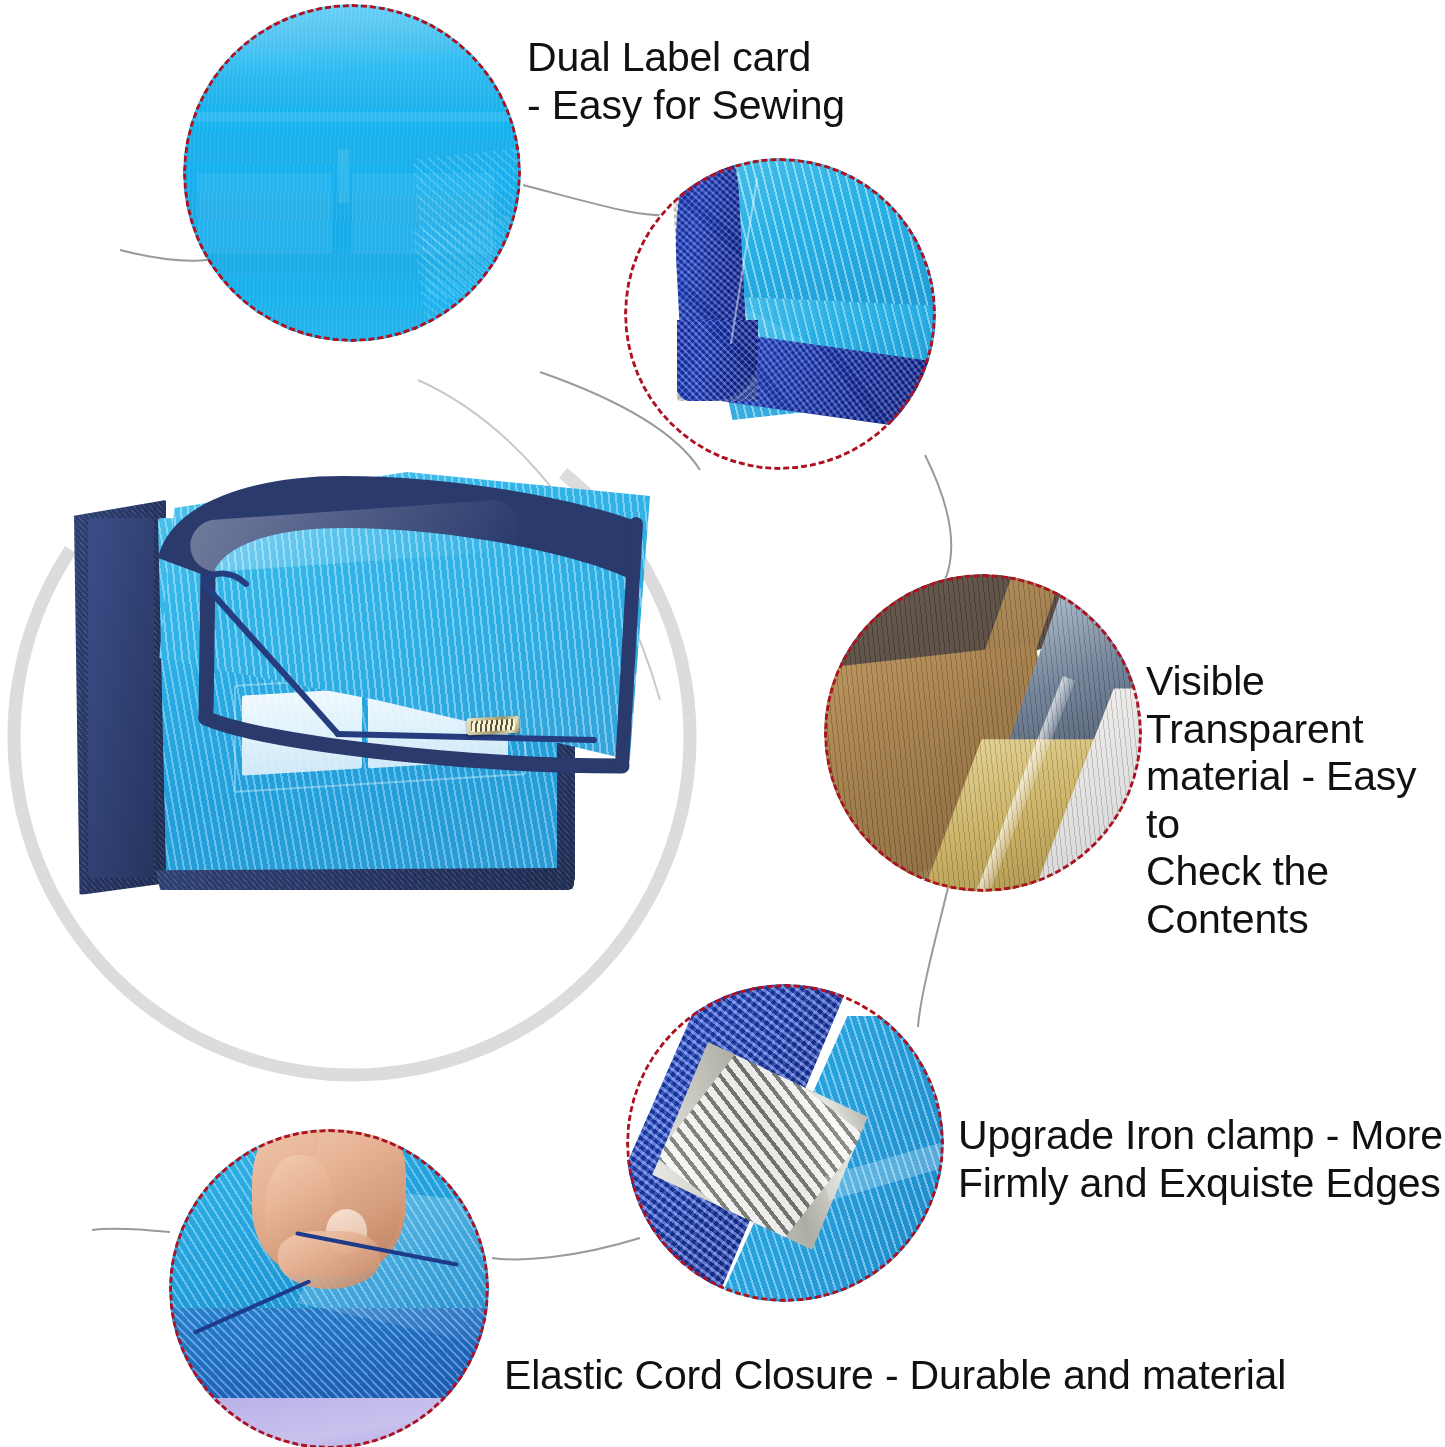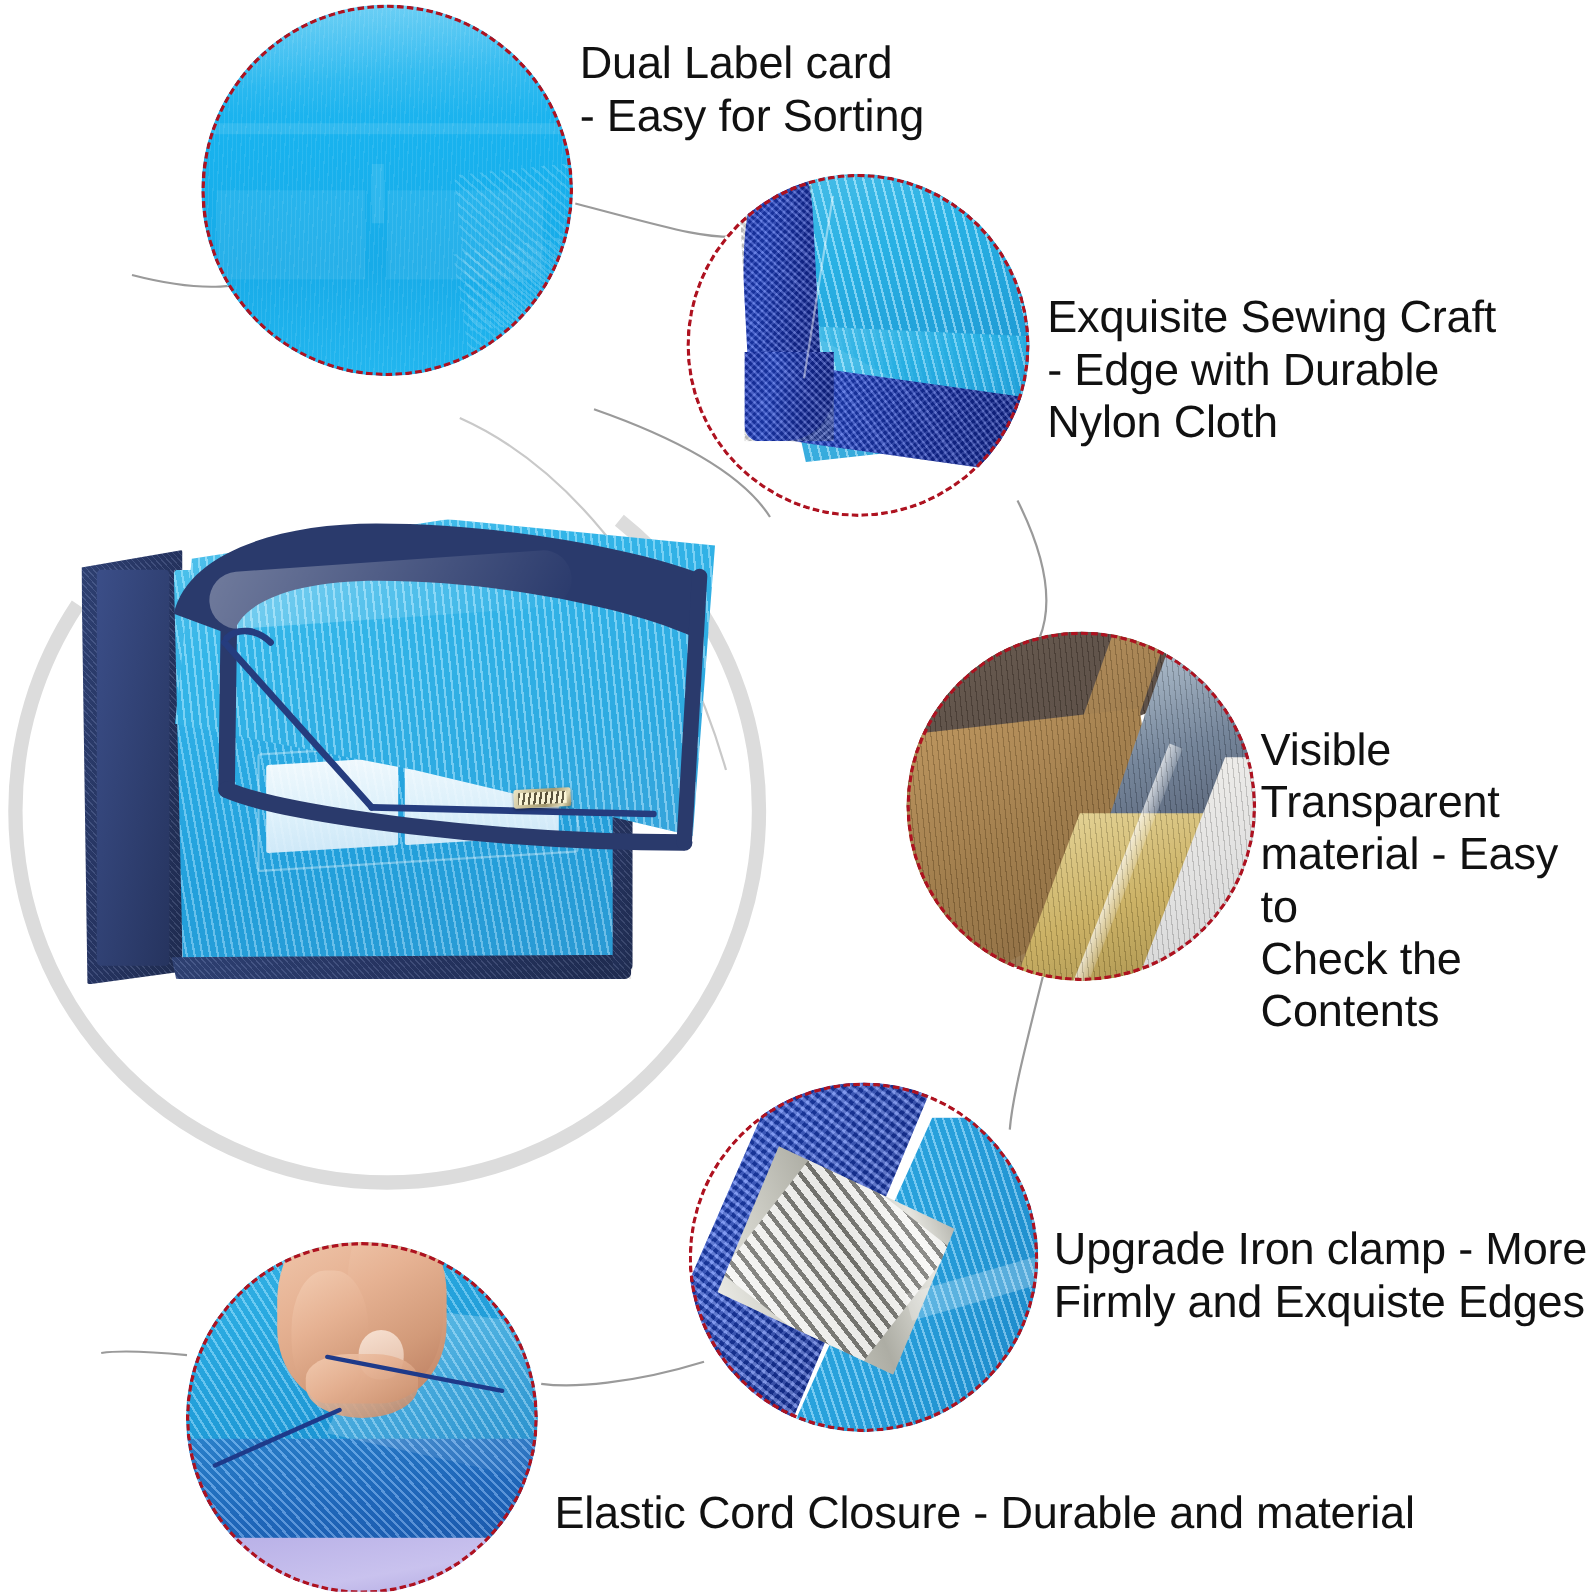--- a/index.html
+++ b/index.html
@@ -196,21 +196,21 @@
       <div class="lw" style="left:-2%;top:32%;width:104%;height:3%;"></div>
       <div class="lw2" style="left:4%;top:50%;width:40%;height:24%;"></div>
       <div class="lw2" style="left:50%;top:50%;width:42%;height:24%;"></div>
       <div class="lw" style="left:46%;top:43%;width:3%;height:16%;"></div>
       <div class="diagsheen" style="right:-4%;top:44%;width:34%;height:42%;transform:rotate(-6deg);opacity:.55;"></div>
       <div class="diagsheen" style="right:-10%;top:64%;width:40%;height:34%;transform:rotate(-9deg);opacity:.45;"></div>
     </div>
     <div class="ring"></div>
   </div>
   <div class="caption cap-left" style="left:527px;top:34px;width:400px;">Dual Label card
-- Easy for Sorting</div>
+- Easy for Sewing</div>
 
   <div class="bubble" style="left:624px;top:158px;width:312px;height:312px;">
     <div class="art art-sew">
 
       <div class="sew-sheet" style="left:26%;top:-6%;width:92%;height:76%;
            clip-path:polygon(6% 0%,100% 0%,100% 92%,58% 100%,0% 62%);"></div>
       <div class="sew-sheet" style="left:26%;top:44%;width:88%;height:40%;opacity:.9;
            clip-path:polygon(0% 0%,100% 10%,100% 78%,10% 100%);"></div>
 
       <div class="sew-band" style="left:17%;top:-2%;width:21%;height:78%;
@@ -218,23 +218,20 @@
 
       <div class="sew-band" style="left:18%;top:60%;width:86%;height:22%;
            border-radius:22% 6% 6% 22%;transform:rotate(8deg);"></div>
 
       <div class="sew-band" style="left:17%;top:52%;width:26%;height:26%;border-radius:0 0 55% 16%;"></div>
 
       <div style="position:absolute;left:38%;top:6%;width:2px;height:54%;background:rgba(255,255,255,.45);transform:rotate(9deg);"></div>
     </div>
     <div class="ring"></div>
   </div>
-  <div class="caption cap-left" style="left:952px;top:265px;width:470px;">Exquisite Sewing Craft
-- Edge with Durable
- Nylon Cloth</div>
 
   <div class="bubble" style="left:824px;top:574px;width:318px;height:318px;">
     <div class="art art-see">
       <div class="see-a" style="left:-18%;top:-16%;width:118%;height:78%;
            clip-path:polygon(0% 0%,100% 0%,100% 34%,0% 96%);"></div>
       <div class="see-b" style="left:-18%;top:22%;width:92%;height:96%;
            clip-path:polygon(0% 10%,92% 0%,100% 52%,0% 100%);"></div>
       <div class="see-b" style="left:16%;top:-4%;width:86%;height:100%;opacity:.92;
            clip-path:polygon(52% 0%,70% 0%,30% 100%,10% 100%);"></div>
       <div class="see-c" style="left:52%;top:4%;width:58%;height:66%;

